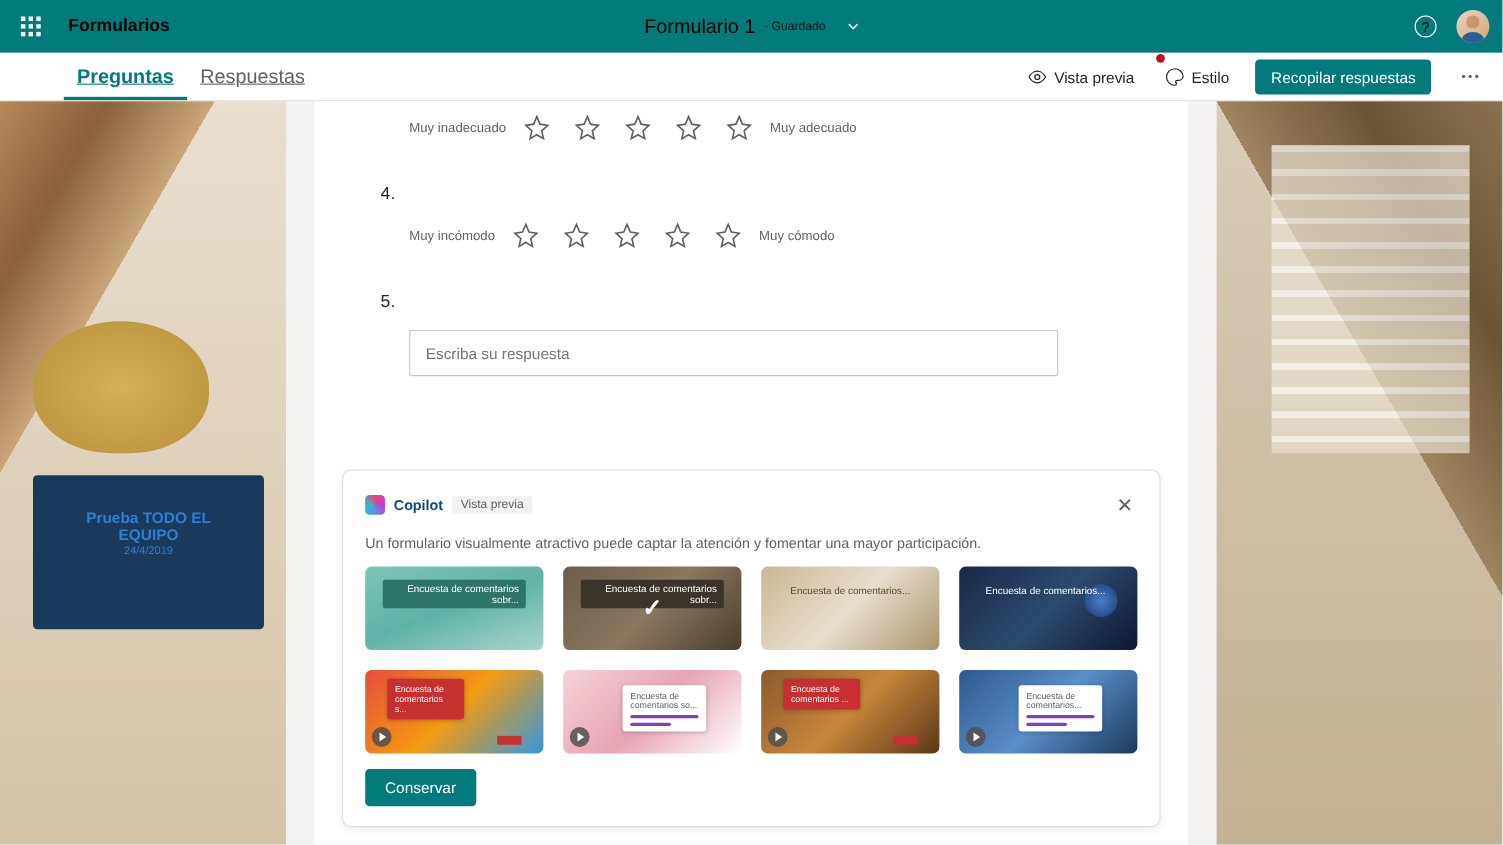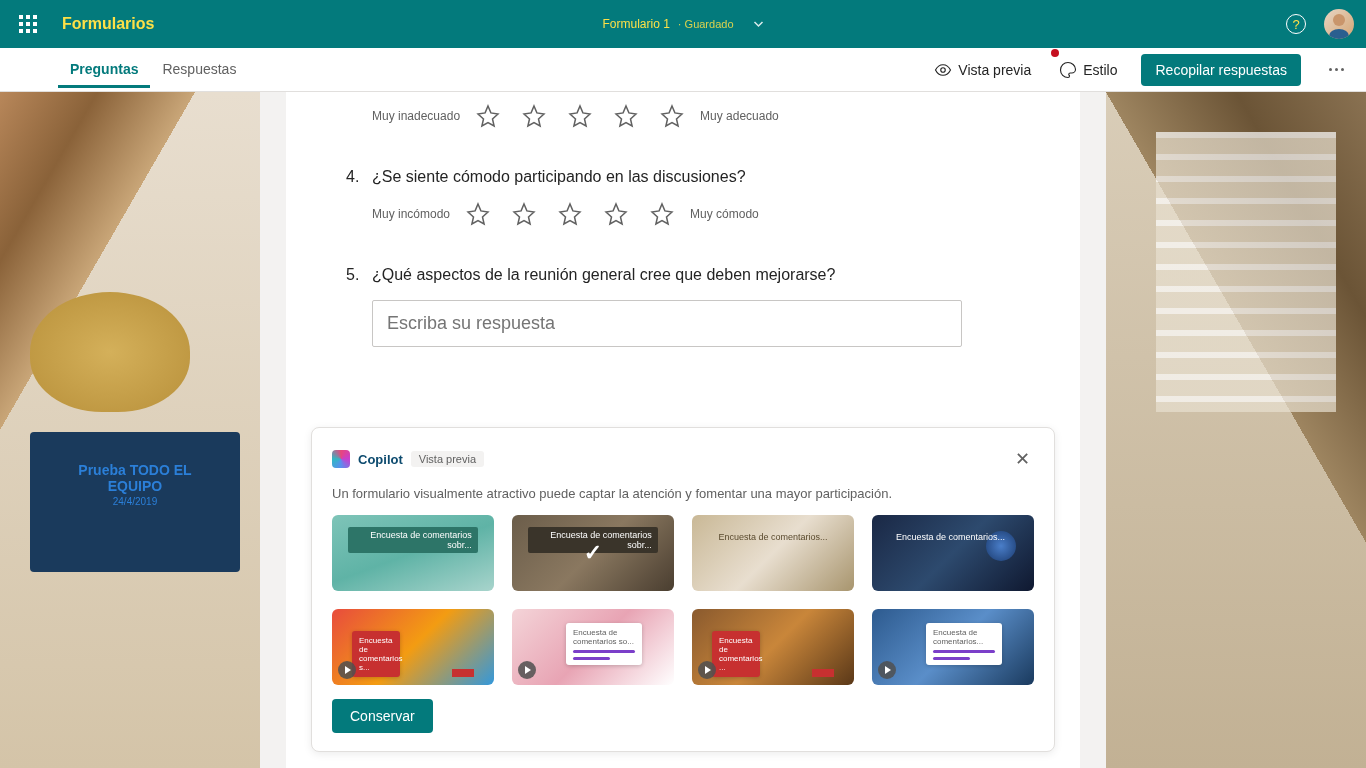--- a/index.html
+++ b/index.html
@@ -1,33 +1,33 @@
 <!DOCTYPE html>
 <html><head>
 <meta charset="utf-8">
 <style>
   * { box-sizing: border-box; margin: 0; padding: 0; }
   body { font-family: 'Segoe UI', sans-serif; background: #f3f2f1; height: 768px; width: 1366px; overflow: hidden; position: relative; }
   
-  .topbar { background: #037a7c; height: 48px; display: flex; align-items: center; padding: 0 12px; color: #fde047; }
+  .topbar { background: #037a7c; height: 48px; display: flex; align-items: center; padding: 0 12px; color: #000000; }
   .waffle { width: 32px; height: 32px; display: grid; grid-template-columns: repeat(3,4px); grid-template-rows: repeat(3,4px); gap: 3px; place-content: center; cursor: pointer; }
   .waffle span { background: #fff; width: 4px; height: 4px; }
   .app-title { font-size: 16px; font-weight: 600; margin-left: 18px; }
   .form-title-wrap { position: absolute; left:50%; transform:translateX(-50%); display:flex; align-items:center; gap:8px; }
-  .form-title { font-size: 12px; }
+  .form-title { font-size: 18px; }
   .saved-status { font-size: 11px; opacity: .85; display:flex; align-items:center; gap:20px; cursor:pointer;}
   .topbar-right { margin-left: auto; display:flex; align-items:center; gap:18px; }
   .help-icon { width:20px; height:20px; border:1.5px solid #fff; border-radius:50%; display:flex; align-items:center; justify-content:center; font-size:13px; cursor:pointer;}
   .avatar { width:30px; height:30px; border-radius:50%; background:linear-gradient(135deg,#e8d5c4,#d4a574); cursor:pointer; position:relative; overflow:hidden;}
   .avatar::after{content:'';position:absolute;top:5px;left:9px;width:12px;height:12px;border-radius:50%;background:#c9956b;}
   .avatar::before{content:'';position:absolute;bottom:-4px;left:5px;width:20px;height:14px;border-radius:50% 50% 0 0;background:#2a5f8f;}
 
   .subbar { background:#fff; height:44px; display:flex; align-items:center; padding:0 14px; border-bottom:1px solid #e1dfdd;}
   .tabs { display:flex; gap:0; padding-left:44px;}
-  .tab { padding:10px 12px 8px; font-size:14px; color:#616161; cursor:pointer; border-bottom:3px solid transparent;}
+  .tab { padding:10px 12px 8px; font-size:18px; color:#616161; cursor:pointer; border-bottom:3px solid transparent;text-decoration:underline;}
   .tab.active { color:#037a7c; border-bottom-color:#037a7c; font-weight:600;}
   .sub-right { margin-left:auto; display:flex; align-items:center; gap:20px;}
   .sub-btn { display:flex; align-items:center; gap:6px; font-size:14px; color:#242424; cursor:pointer; padding:6px 4px;}
   .sub-btn svg { width:18px; height:18px; }
   .collect-btn { background:#037a7c; color:#fff; padding:8px 14px; border-radius:4px; font-size:14px; cursor:pointer; border:none;}
   .more-icon { display:flex; gap:3px; cursor:pointer; padding:8px;}
   .more-icon span{width:3px;height:3px;background:#616161;border-radius:50%;}
   .style-badge{position:relative;}
   .style-badge::before{content:'';position:absolute;top:-6px;left:-4px;width:8px;height:8px;border-radius:50%;background:#c50f1f;}
 
@@ -45,21 +45,21 @@
   .form-area { position:relative; width:794px; margin:0 auto; background:#fff; height:100%; padding:12px 60px 20px; }
   
   .question { margin-bottom:40px; }
   .q-row { display:flex; gap:8px; font-size:16px; color:#242424; margin-bottom:16px;}
   .q-num { min-width:18px;}
   .rating-row { display:flex; align-items:center; gap:16px; padding-left:26px;}
   .rating-label { font-size:12px; color:#616161;}
   .stars { display:flex; gap:22px;}
   .star { width:24px; height:24px; cursor:pointer;}
   .star svg { width:24px; height:24px; stroke:#616161; stroke-width:1.5; fill:none;}
-  .text-input { margin-left:26px; width:590px; padding:12px 14px; border:1px solid #c8c6c4; font-size:18px; color:#616161; font-family:inherit; border-radius:2px;}
+  .text-input { margin-left:26px; width:590px; padding:12px 14px; border:1px solid #c8c6c4; font-size:14px; color:#616161; font-family:inherit; border-radius:2px;}
 
   .copilot-panel { position:absolute; bottom:16px; left:50%; transform:translateX(-50%); width:744px; background:#fff; border:1px solid #e1dfdd; border-radius:8px; padding:16px 20px 18px; box-shadow:0 2px 8px rgba(0,0,0,.08);}
   .cp-head { display:flex; align-items:center; gap:8px; margin-bottom:12px;}
   .cp-logo { width:18px; height:18px; background:conic-gradient(#e8467c,#c73ecf,#5b8def,#30b8c4,#e8467c); border-radius:4px;}
   .cp-name { font-size:13px; font-weight:600; color:#0c4a6e;}
   .cp-tag { background:#f3f2f1; padding:2px 8px; font-size:11px; border-radius:3px; color:#616161;}
   .cp-close { margin-left:auto; cursor:pointer; font-size:18px; color:#616161; padding:4px;}
   .cp-title { font-size:16px; font-weight:600; margin:10px 0 4px; color:#242424;}
   .cp-sub { font-size:13px; color:#616161; margin-bottom:14px;}
   .theme-grid { display:grid; grid-template-columns:repeat(4,1fr); gap:18px;}
@@ -73,21 +73,21 @@
   .tc3{background:linear-gradient(135deg,#c9b896,#e8decf,#a8956e);}
   .tc3 .theme-label{background:transparent;color:#5a4a2e;top:14px;}
   .tc4{background:linear-gradient(135deg,#1a2845,#2d4a6e,#0f1830);}
   .tc4 .theme-label{background:transparent;top:14px;left:18px;text-align:left;}
   .tc4::before{content:'';position:absolute;right:18px;top:16px;width:30px;height:30px;border-radius:50%;background:radial-gradient(#4a7ec9,#1a3a6e);}
   .tc5{background:linear-gradient(135deg,#e84c3d,#f39c12,#3498db);}
   .tc6{background:linear-gradient(135deg,#f4d4d8,#e8a4b4,#fff);}
   .tc7{background:linear-gradient(135deg,#8a5a2e,#c9863a,#5a3818);}
   .tc8{background:linear-gradient(135deg,#2d5a8e,#5a8ec9,#1a3a5e);}
   .theme-tile{position:absolute;background:#fff;border-radius:3px;padding:5px 7px;font-size:8px;color:#616161;box-shadow:0 1px 4px rgba(0,0,0,.2);}
-  .tc5 .theme-tile,.tc7 .theme-tile{background:#c73030;color:#fff;left:20px;top:22px;width:48px;}
+  .tc5 .theme-tile,.tc7 .theme-tile{background:#c73030;color:#fff;left:20px;top:8px;width:70px;}
   .tc6 .theme-tile,.tc8 .theme-tile{left:54px;top:14px;width:76px;}
   .tc6 .theme-tile .tl-bar,.tc8 .theme-tile .tl-bar{height:3px;background:#7b3fc9;margin-top:4px;border-radius:2px;}
   .play-badge{position:absolute;bottom:6px;left:6px;width:18px;height:18px;border-radius:50%;background:rgba(80,80,80,.85);display:flex;align-items:center;justify-content:center;}
   .play-badge::after{content:'';border-left:6px solid #fff;border-top:4px solid transparent;border-bottom:4px solid transparent;margin-left:2px;}
   .red-strip{position:absolute;bottom:8px;right:20px;width:22px;height:8px;background:#c73030;}
   .conservar-btn{margin-top:14px;background:#037a7c;color:#fff;border:none;padding:9px 18px;border-radius:4px;font-size:14px;cursor:pointer;}
 </style>
 </head>
 <body>
 
@@ -179,21 +179,20 @@
                 <path d="M12 2l2.9 6.9L22 10l-5.5 5 1.6 7L12 18.5 5.9 22l1.6-7L2 10l7.1-1.1z"></path>
               </svg></div>
         </div>
         <span class="rating-label">Muy adecuado</span>
       </div>
     </div>
 
     <div class="question">
       <div class="q-row">
         <span class="q-num">4.</span>
-        <span>¿Se siente cómodo participando en las discusiones?</span>
       </div>
       <div class="rating-row">
         <span class="rating-label">Muy incómodo</span>
         <div class="stars">
           <div class="star"><svg viewBox="0 0 24 24">
                 <path d="M12 2l2.9 6.9L22 10l-5.5 5 1.6 7L12 18.5 5.9 22l1.6-7L2 10l7.1-1.1z"></path>
               </svg></div>
           <div class="star"><svg viewBox="0 0 24 24">
                 <path d="M12 2l2.9 6.9L22 10l-5.5 5 1.6 7L12 18.5 5.9 22l1.6-7L2 10l7.1-1.1z"></path>
               </svg></div>
@@ -207,21 +206,20 @@
                 <path d="M12 2l2.9 6.9L22 10l-5.5 5 1.6 7L12 18.5 5.9 22l1.6-7L2 10l7.1-1.1z"></path>
               </svg></div>
         </div>
         <span class="rating-label">Muy cómodo</span>
       </div>
     </div>
 
     <div class="question">
       <div class="q-row">
         <span class="q-num">5.</span>
-        <span>¿Qué aspectos de la reunión general cree que deben mejorarse?</span>
       </div>
       <input type="text" class="text-input" placeholder="Escriba su respuesta" style="">
     </div>
 
     <div class="copilot-panel">
       <div class="cp-head">
         <div class="cp-logo"></div>
         <span class="cp-name">Copilot</span>
         <span class="cp-tag">Vista previa</span>
         <span class="cp-close">✕</span>

